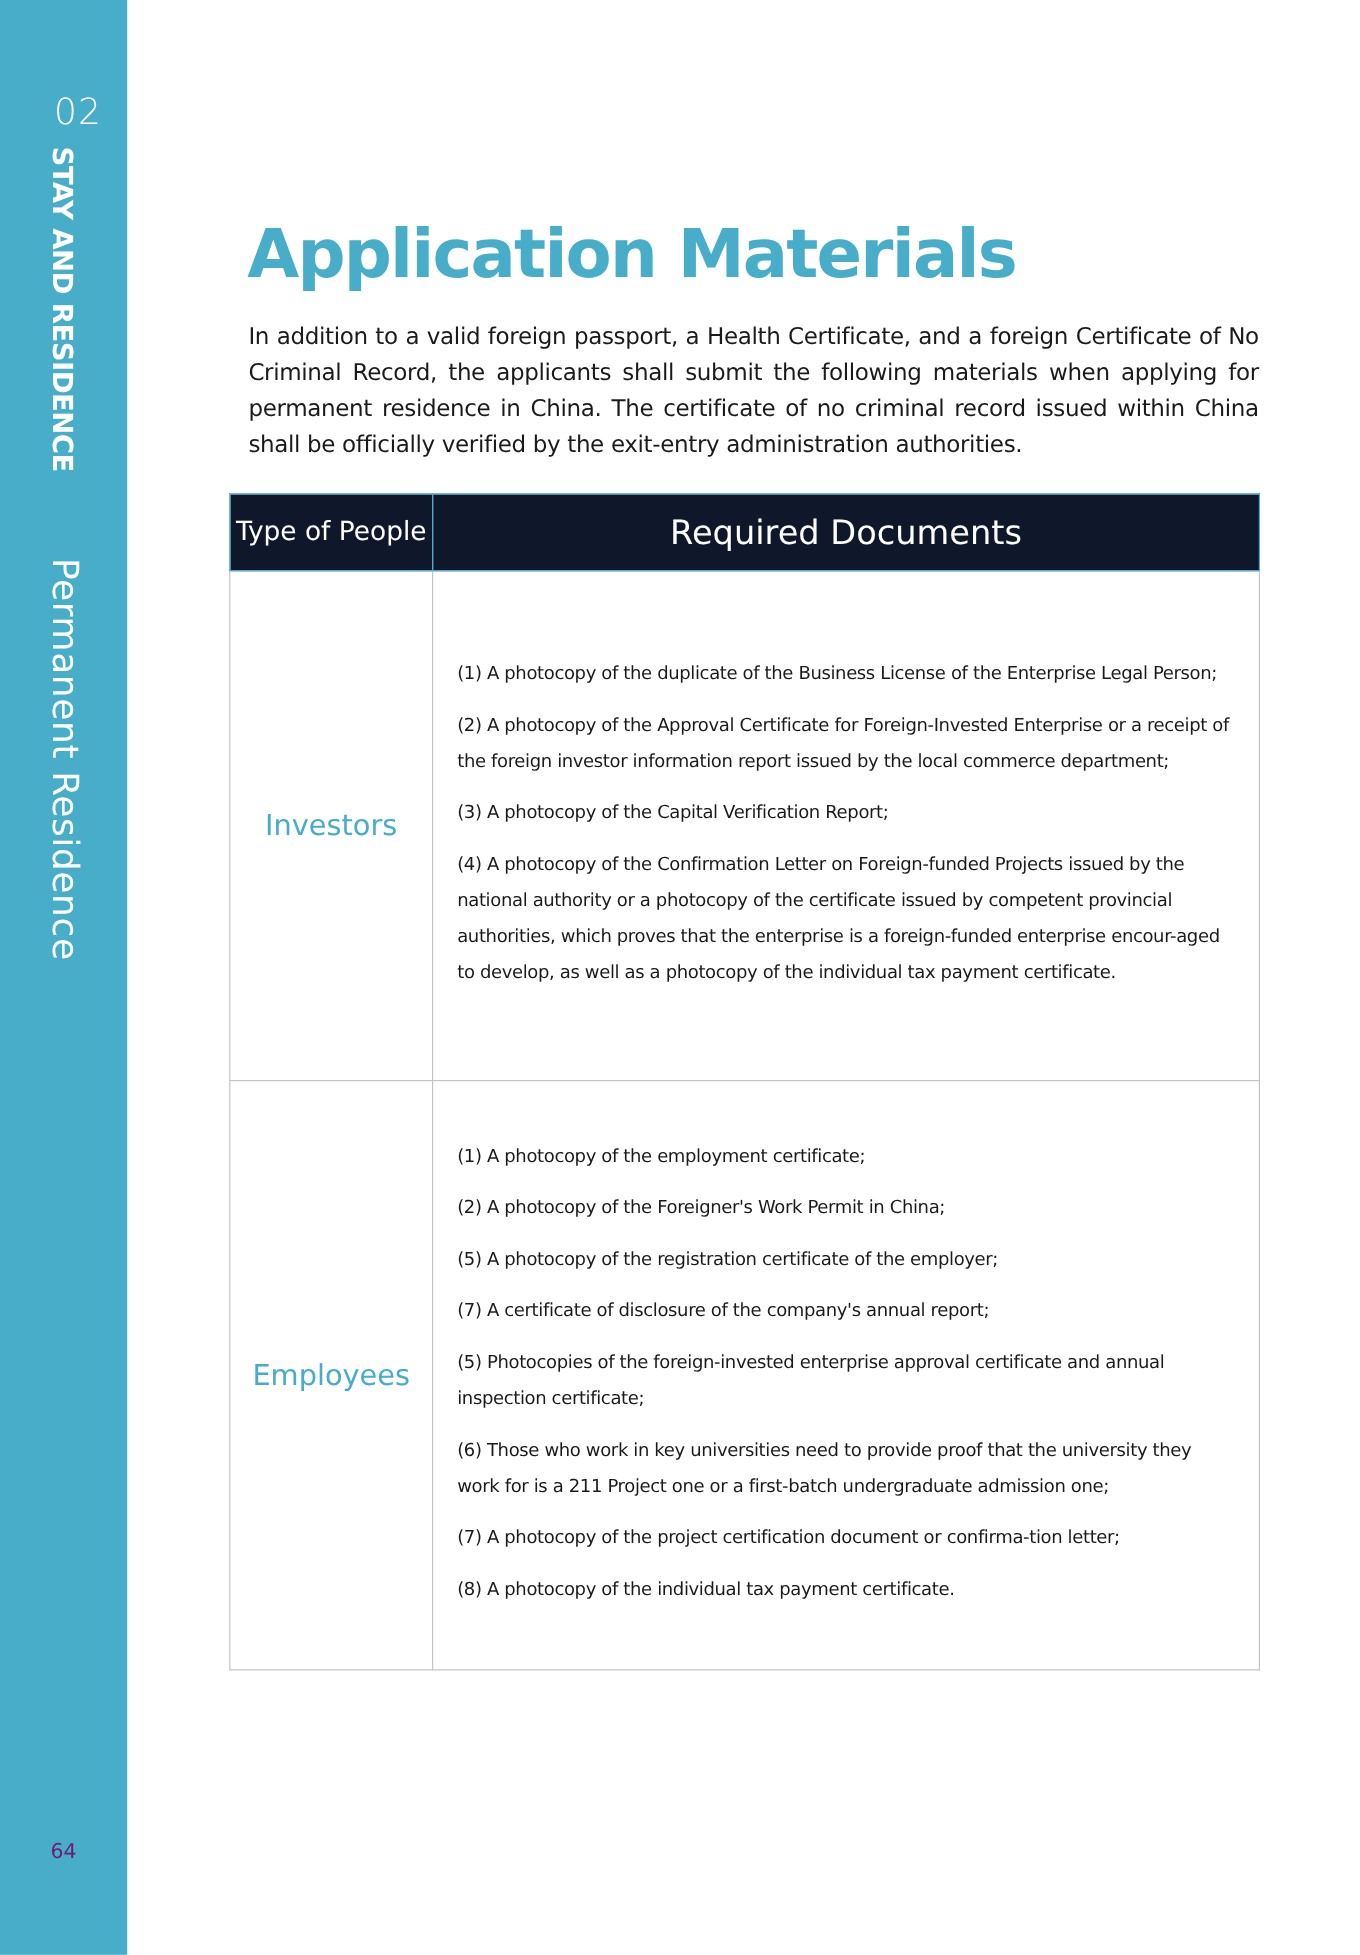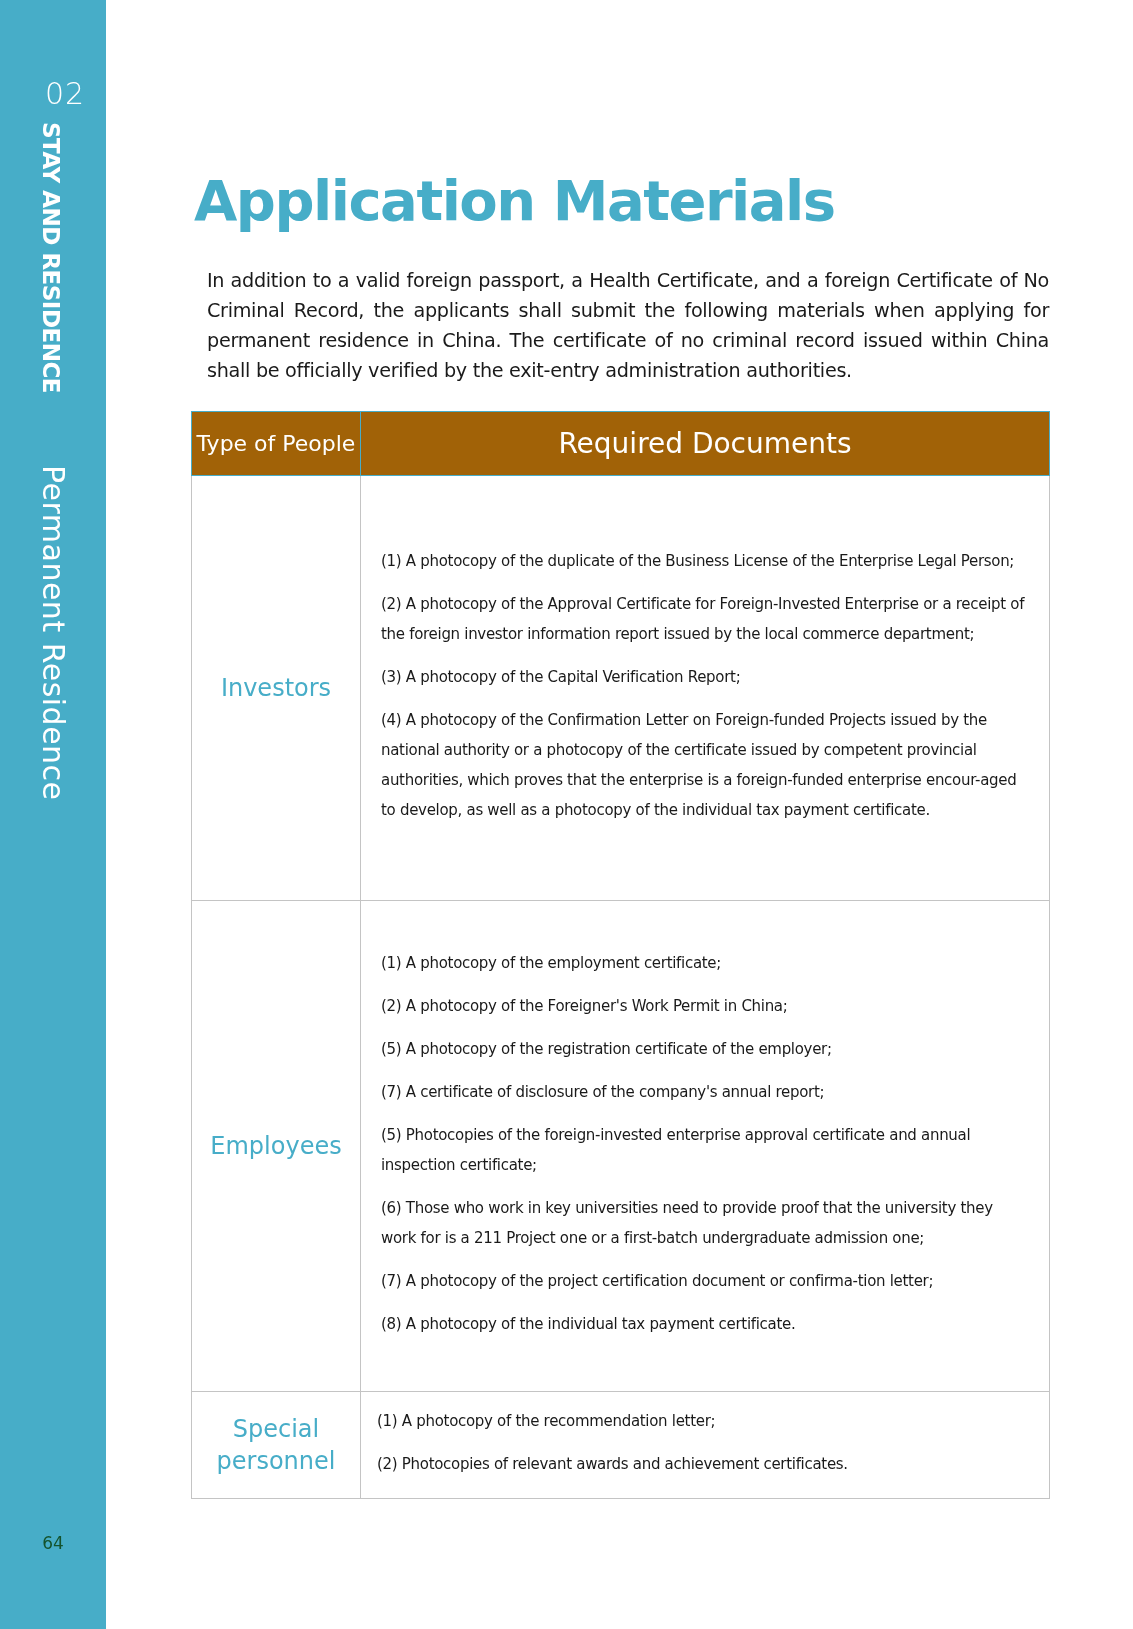--- a/index.html
+++ b/index.html
@@ -24,40 +24,40 @@
   .section-title {
     left: 38px; top: 122px; font-size: 23px; font-weight: bold;
     font-family: "DejaVu Sans", sans-serif; letter-spacing: -0.5px;
   }
   .subsection-title {
     left: 36px; top: 465px; font-size: 30px; font-weight: normal;
     font-family: "DejaVu Sans", sans-serif; letter-spacing: 0.5px;
   }
   .page-number {
     position: absolute; left: 0; width: 106px; top: 1533px;
-    text-align: center; color: #14532d; font-size: 17px;
+    text-align: center; color: #701a75; font-size: 17px;
   }
   .page-title {
-    position: absolute; left: 190px; top: 163px; margin: 4px;
+    position: absolute; left: 190px; top: 163px; margin: 16px;
     color: #47adc8; font-size: 56px; font-weight: bold;
     font-family: "DejaVu Sans", sans-serif; letter-spacing: -1.5px;
     line-height: 68px;
   }
   .intro {
     position: absolute; left: 191px; top: 250px; width: 842px; margin: 16px;
     color: #1a1a1a; font-size: 19.2px; line-height: 30px;
     font-family: "DejaVu Sans", sans-serif; text-align: justify;
     letter-spacing: -0.3px;
   }
   table.req {
     position: absolute; left: 191px; top: 411px; width: 859px;
     border-collapse: collapse;
   }
   table.req th {
-    background: #a16207; color: #ffffff; font-weight: normal;
+    background: #0f172a; color: #ffffff; font-weight: normal;
     border: 1px solid #47adc8; text-align: center;
   }
   .th-type { width: 168px; font-size: 22px; line-height: 27px; height: 63px; padding: 0; }
   .th-docs { font-size: 28px; height: 63px; padding: 0; }
   table.req td {
     border: 1px solid #c4c4c4; vertical-align: middle;
   }
   .type-cell {
     text-align: center; color: #47adc8; font-size: 24px; line-height: 32px;
     padding: 0 6px;
@@ -106,21 +106,14 @@
         <p class="doc-item">(1) A photocopy of the employment certificate;</p>
         <p class="doc-item">(2) A photocopy of the Foreigner's Work Permit in China;</p>
         <p class="doc-item">(5) A photocopy of the registration certificate of the employer;</p>
         <p class="doc-item">(7) A certificate of disclosure of the company's annual report;</p>
         <p class="doc-item">(5) Photocopies of the foreign-invested enterprise approval certificate and annual inspection certificate;</p>
         <p class="doc-item">(6) Those who work in key universities need to provide proof that the university they work for is a 211 Project one or a first-batch undergraduate admission one;</p>
         <p class="doc-item">(7) A photocopy of the project certification document or confirma-tion letter;</p>
         <p class="doc-item">(8) A photocopy of the individual tax payment certificate.</p>
       </td>
     </tr>
-    <tr>
-      <td class="type-cell" style="height:100px;">Special personnel</td>
-      <td class="docs-cell tight">
-        <p class="doc-item">(1) A photocopy of the recommendation letter;</p>
-        <p class="doc-item">(2) Photocopies of relevant awards and achievement certificates.</p>
-      </td>
-    </tr>
   </tbody>
 </table>
 
 </body></html>

